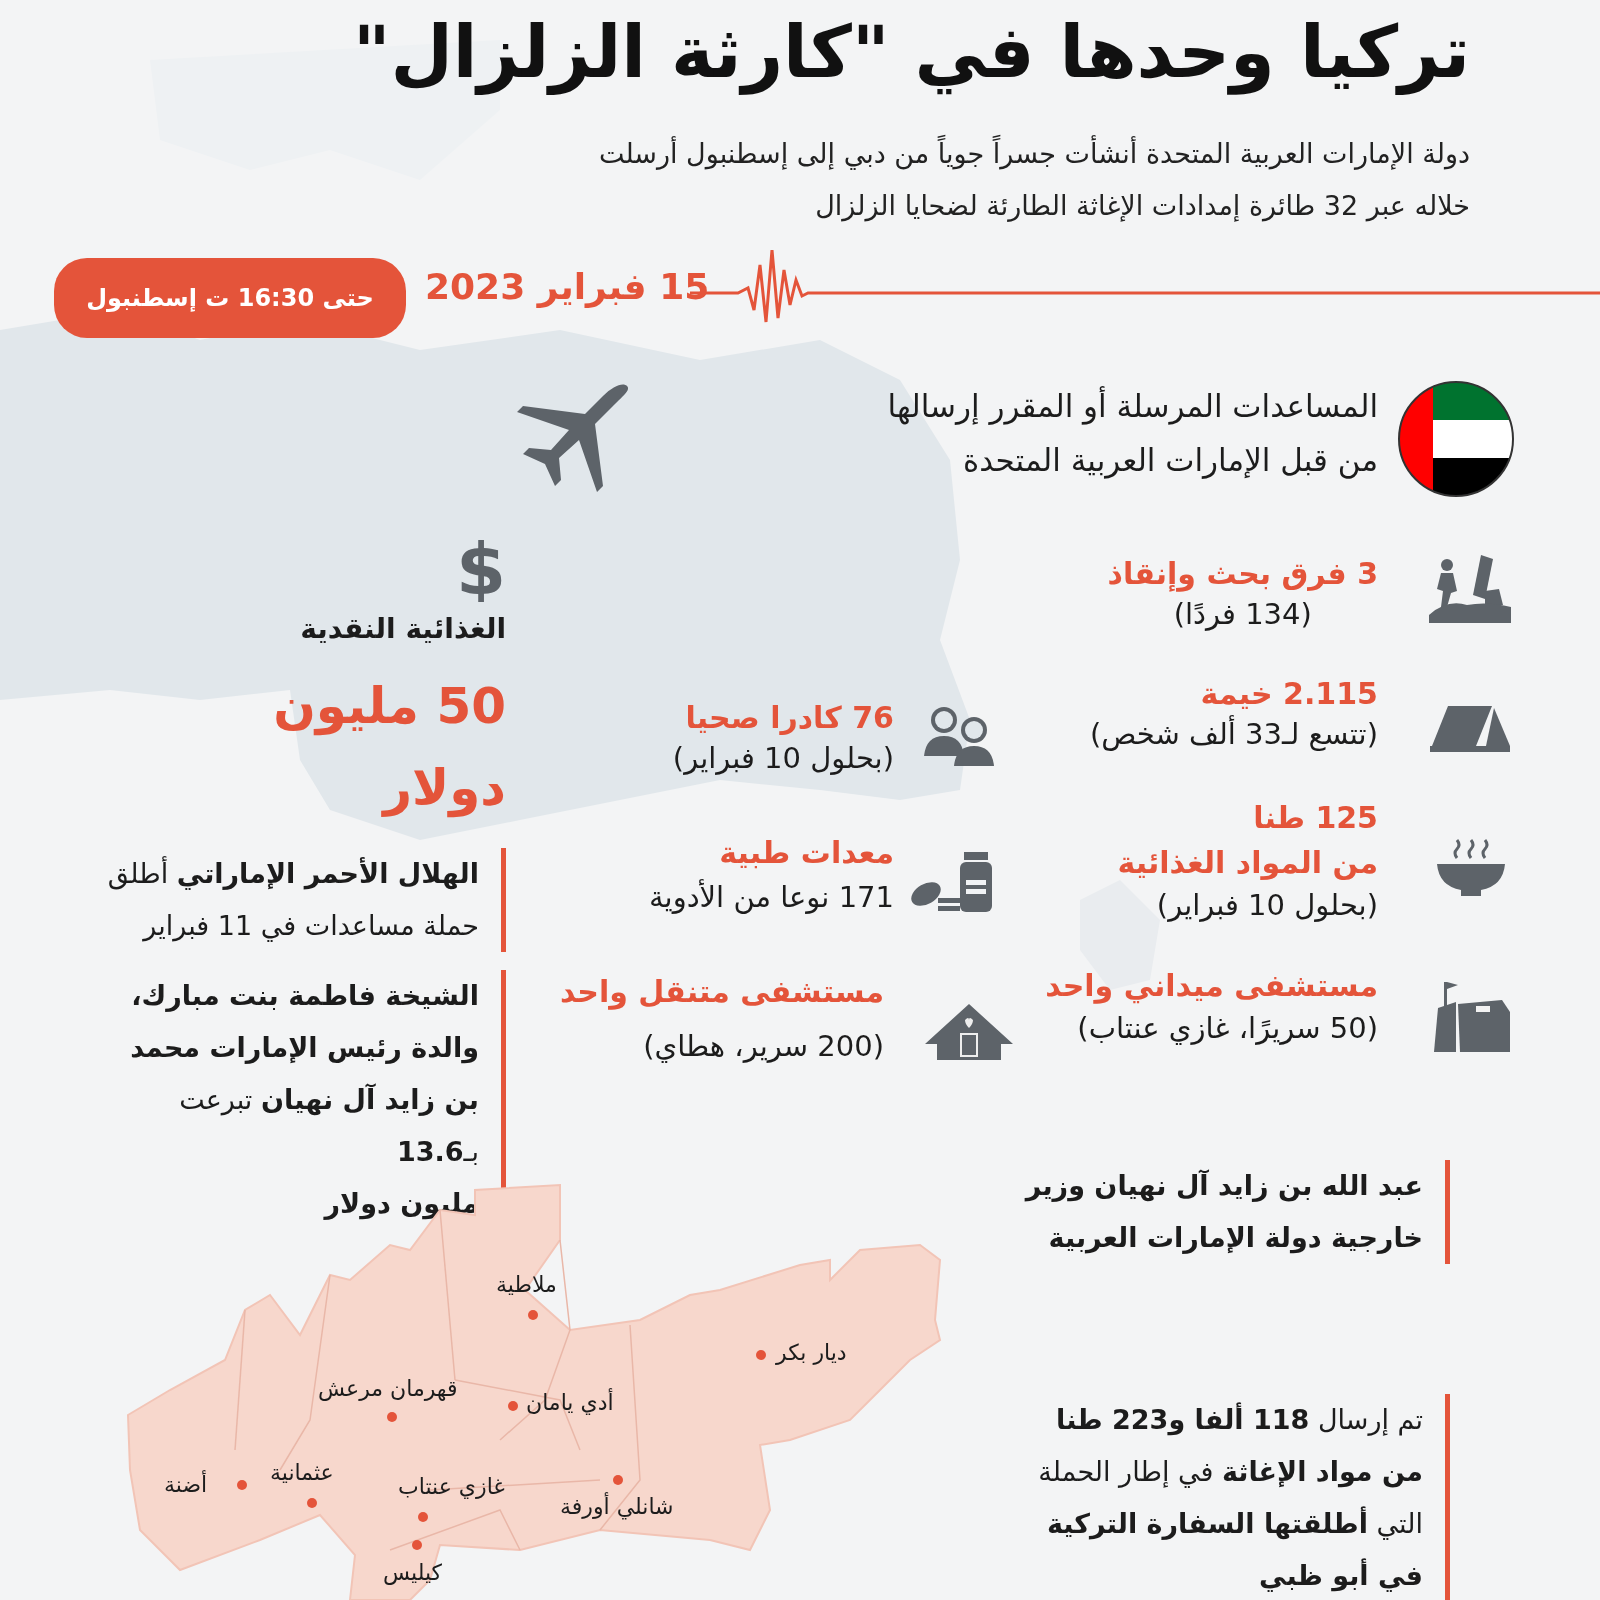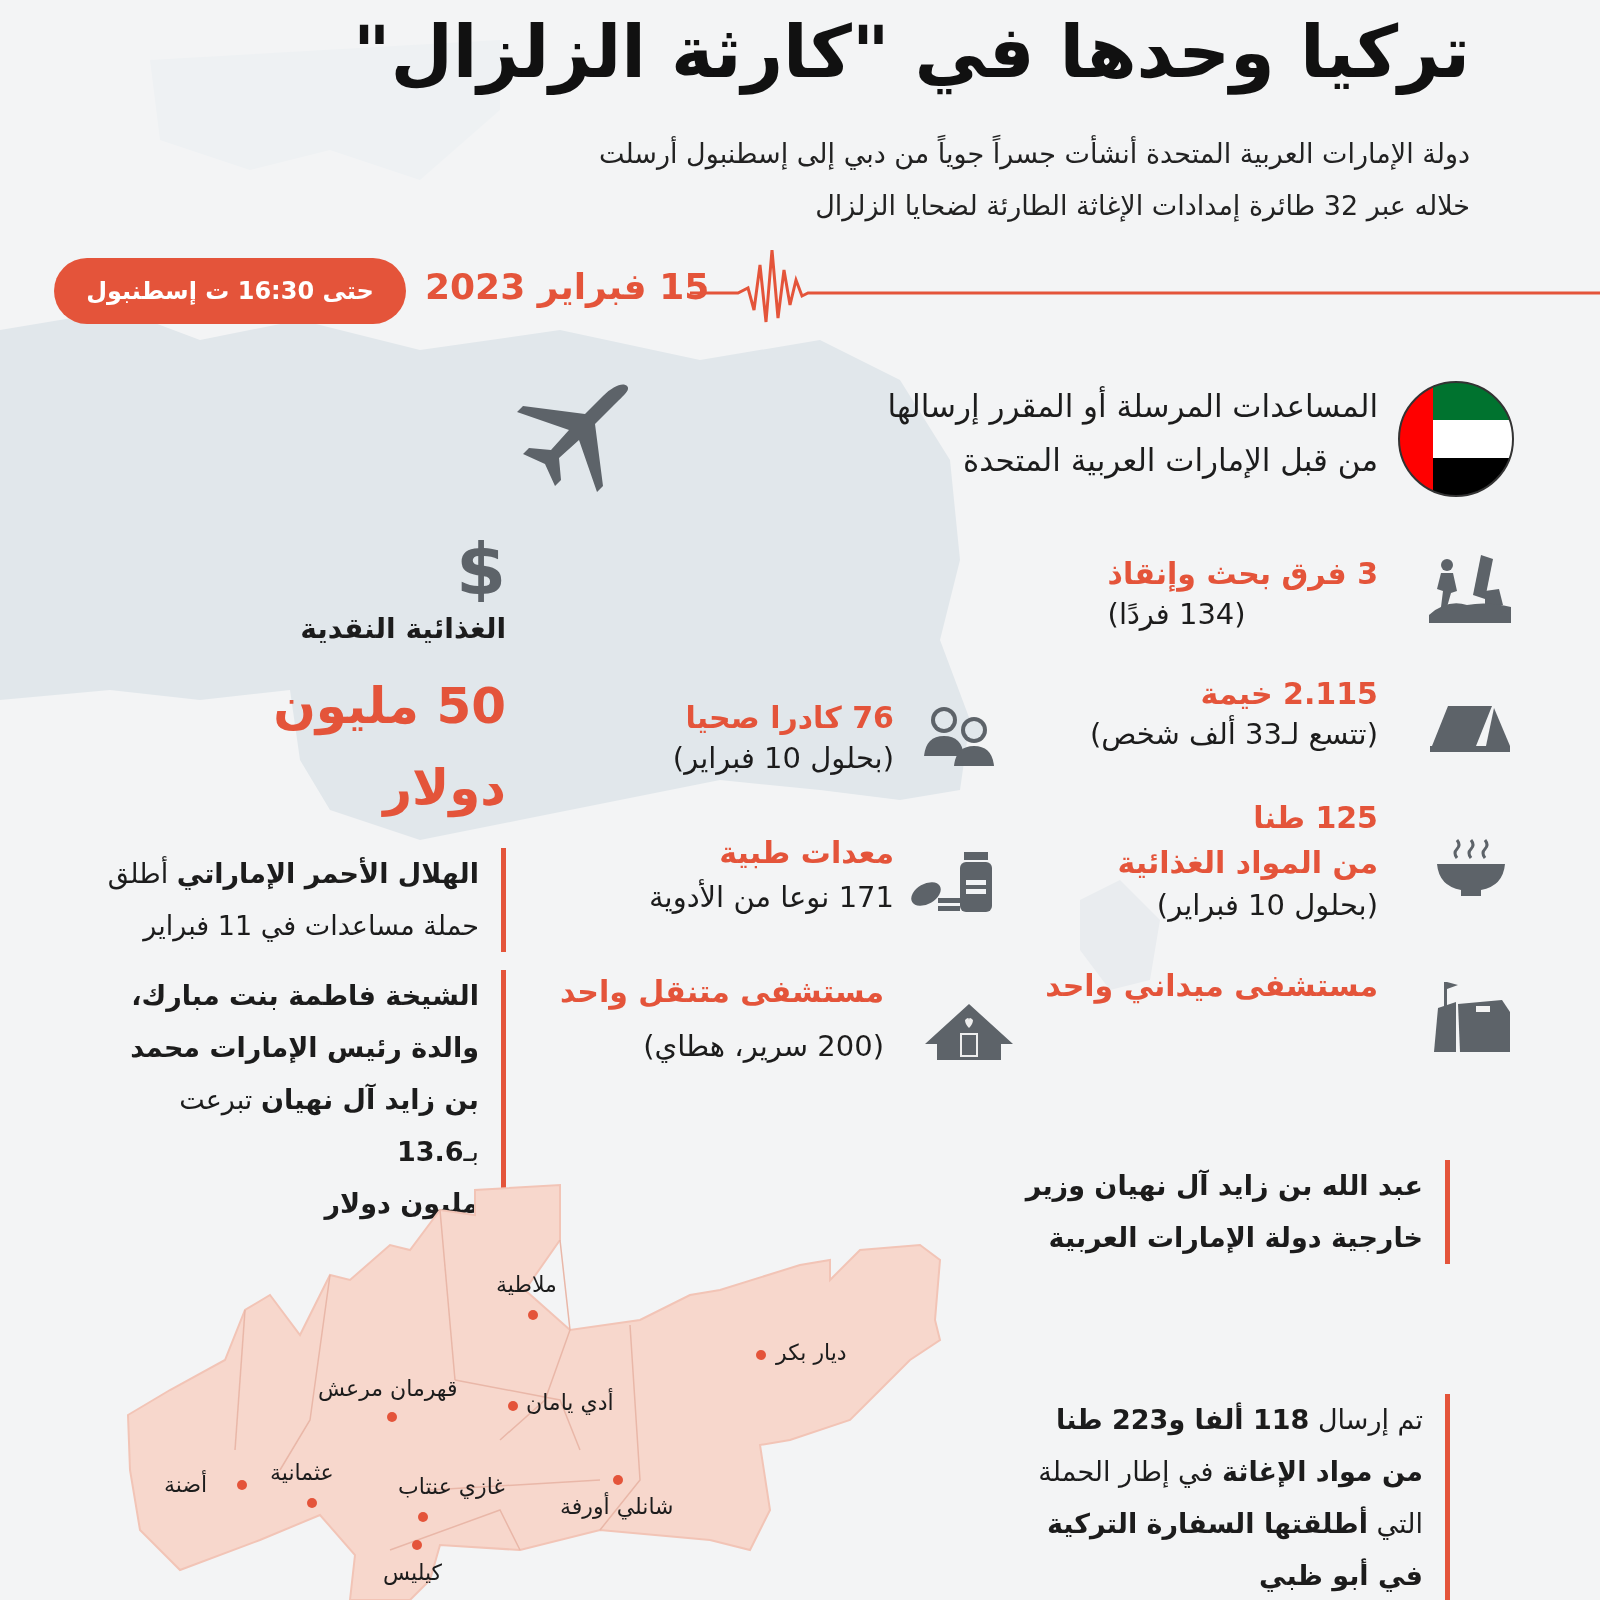--- a/index.html
+++ b/index.html
@@ -1,21 +1,21 @@
 <!DOCTYPE html>
 <html><head>
 <meta charset="utf-8">
 <style>
   html,body{margin:0;padding:0;}
   body{width:1600px;height:1600px;overflow:hidden;position:relative;background:#f4f5f6;font-family:"DejaVu Sans","Liberation Sans",sans-serif;direction:rtl;color:#1c1c1c;}
   .abs{position:absolute;}
   .bg-land{position:absolute;inset:0;background:#f3f4f5;}
   .title{right:130px;top:10px;font-size:72px;font-weight:bold;color:#111;white-space:nowrap;letter-spacing:-1px;}
   .sub{right:130px;width:1000px;text-align:right;font-size:27px;color:#222;white-space:nowrap;}
-  .pill{left:54px;top:258px;width:352px;height:66px;border-radius:33px;background:#e4543a;color:#fff;font-size:24px;font-weight:bold;display:flex;align-items:center;justify-content:center;}
+  .pill{left:54px;top:258px;width:352px;height:80px;border-radius:33px;background:#e4543a;color:#fff;font-size:24px;font-weight:bold;display:flex;align-items:center;justify-content:center;}
   .date{left:425px;top:266px;font-size:36px;font-weight:bold;color:#e4543a;white-space:nowrap;direction:rtl;}
   .head2{right:222px;font-size:31px;font-weight:normal;color:#1c1c1c;white-space:nowrap;}
   .item-title{font-size:30px;font-weight:bold;color:#e4543a;white-space:nowrap;}
   .item-sub{font-size:29px;color:#1c1c1c;white-space:nowrap;}
   .icon{fill:#5d6369;}
   .cash-label{right:1094px;top:612px;font-size:28px;font-weight:bold;white-space:nowrap;}
   .cash-amount{right:1094px;top:665px;font-size:50px;font-weight:bold;color:#e4543a;line-height:82px;text-align:right;}
   .note{border-right:5px solid #e4543a;padding-right:22px;font-size:27px;line-height:52px;text-align:right;}
   .note b{font-weight:bold;}
   .city{font-size:22px;color:#1c1c1c;white-space:nowrap;}
@@ -57,21 +57,21 @@
     </defs>
   <g clip-path="url(#c)">
     <rect x="0" y="0" width="36" height="118" fill="#ff0000"></rect>
     <rect x="36" y="0" width="82" height="40" fill="#00732f"></rect>
     <rect x="36" y="40" width="82" height="38" fill="#ffffff"></rect>
     <rect x="36" y="78" width="82" height="40" fill="#000000"></rect>
   </g>
   <circle cx="59" cy="59" r="57" fill="none" stroke="#333" stroke-width="2"></circle>
 </svg>
 
-<div class="abs" style="right:222px;top:556px;text-align:left">
+<div class="abs" style="right:222px;top:556px;text-align:center">
   <div class="item-title">3 فرق بحث وإنقاذ</div>
   <div class="item-sub" style="margin-top:6px">(134 فردًا)</div>
 </div>
 <svg class="abs" style="left:1427px;top:555px" width="84" height="68" viewBox="0 0 84 68">
   <g class="icon">
       <circle cx="20" cy="10" r="6"></circle>
       <path d="M14,18 L26,18 L30,36 L24,38 L20,52 L14,52 L16,36 L10,34 Z"></path>
       <path d="M54,0 L66,4 L58,44 L46,40 Z"></path>
       <path d="M58,36 L72,34 L76,50 L58,52 Z"></path>
       <path d="M2,60 Q20,44 40,50 Q60,46 84,52 L84,68 L2,68 Z"></path>
@@ -101,20 +101,21 @@
     </g>
   <g fill="none" stroke="#5d6369" stroke-width="3">
       <path d="M20,20 q-4,-5 0,-9 q4,-4 0,-9"></path>
       <path d="M34,20 q-4,-5 0,-9 q4,-4 0,-9"></path>
       <path d="M48,20 q-4,-5 0,-9 q4,-4 0,-9"></path>
     </g>
 </svg>
 
 <div class="abs" style="right:222px;top:968px;text-align:right">
   <div class="item-title">مستشفى ميداني واحد</div>
+  <div class="item-sub" style="margin-top:8px">(50 سريرًا، غازي عنتاب)</div>
 </div>
 <svg class="abs" style="left:1430px;top:982px" width="80" height="70" viewBox="0 0 80 70">
   <g class="icon">
       <rect x="14" y="0" width="3" height="26"></rect>
       <path d="M17,0 L28,3 L17,7 Z"></path>
       <path d="M8,26 L26,20 L26,70 L4,70 Z"></path>
       <path d="M28,22 L72,18 L80,30 L80,70 L30,70 Z"></path>
     </g>
   <rect x="46" y="24" width="14" height="6" fill="#f2f2f2"></rect>
 </svg>

